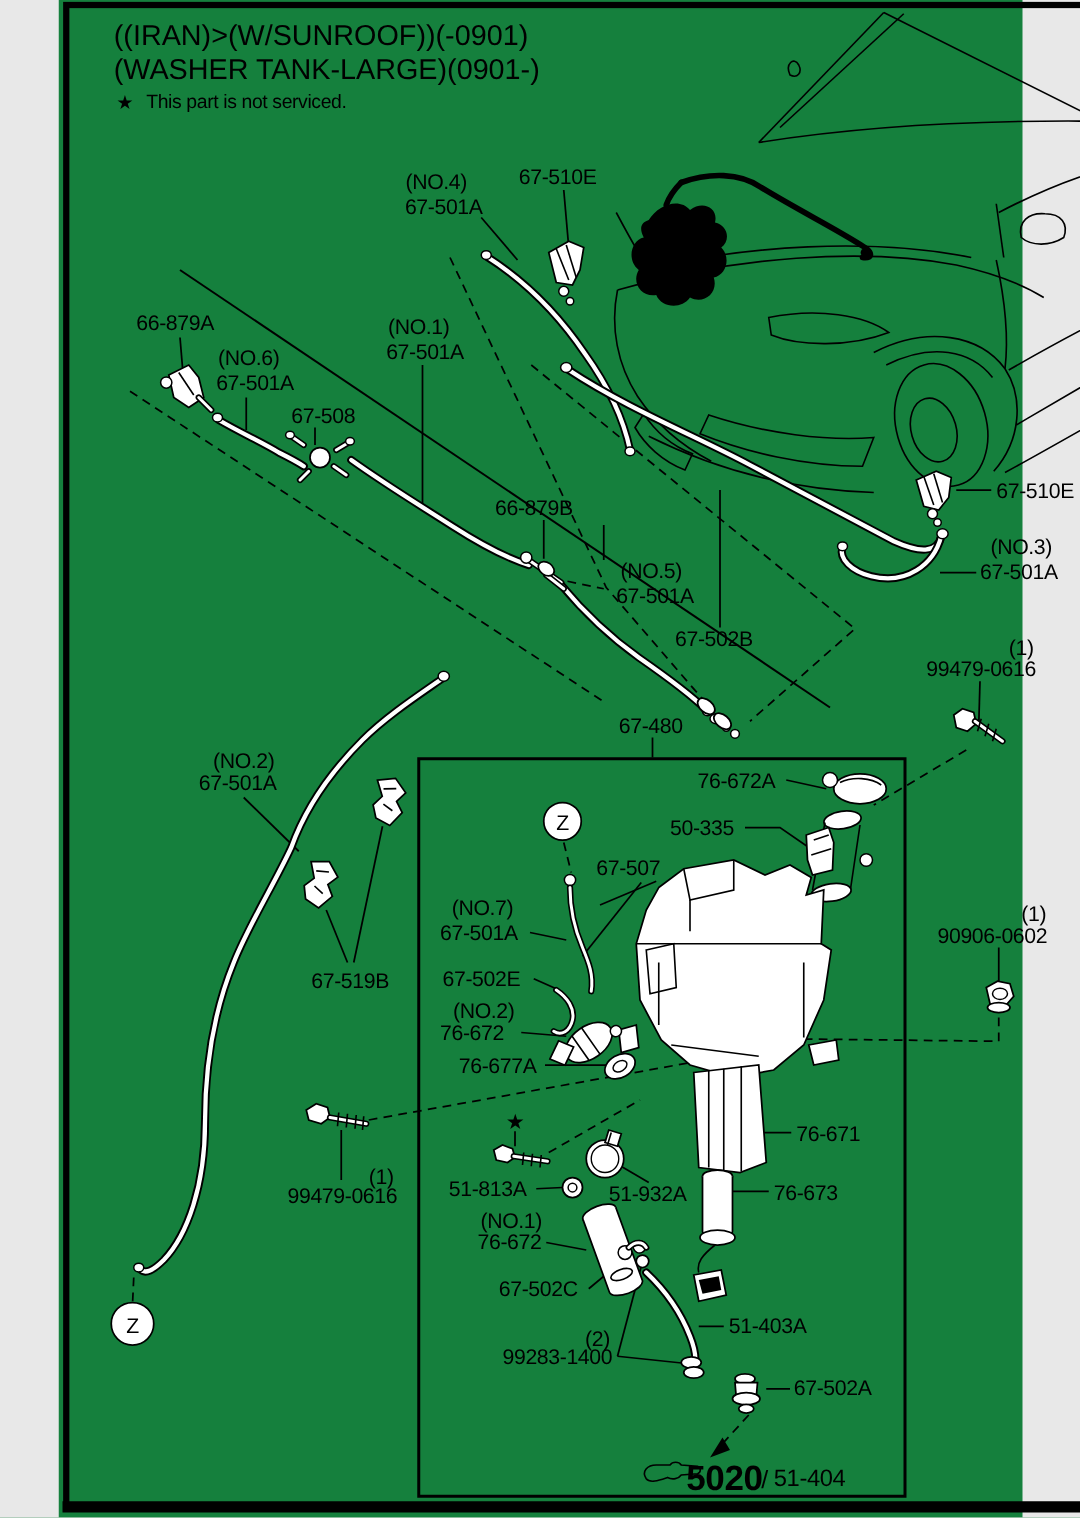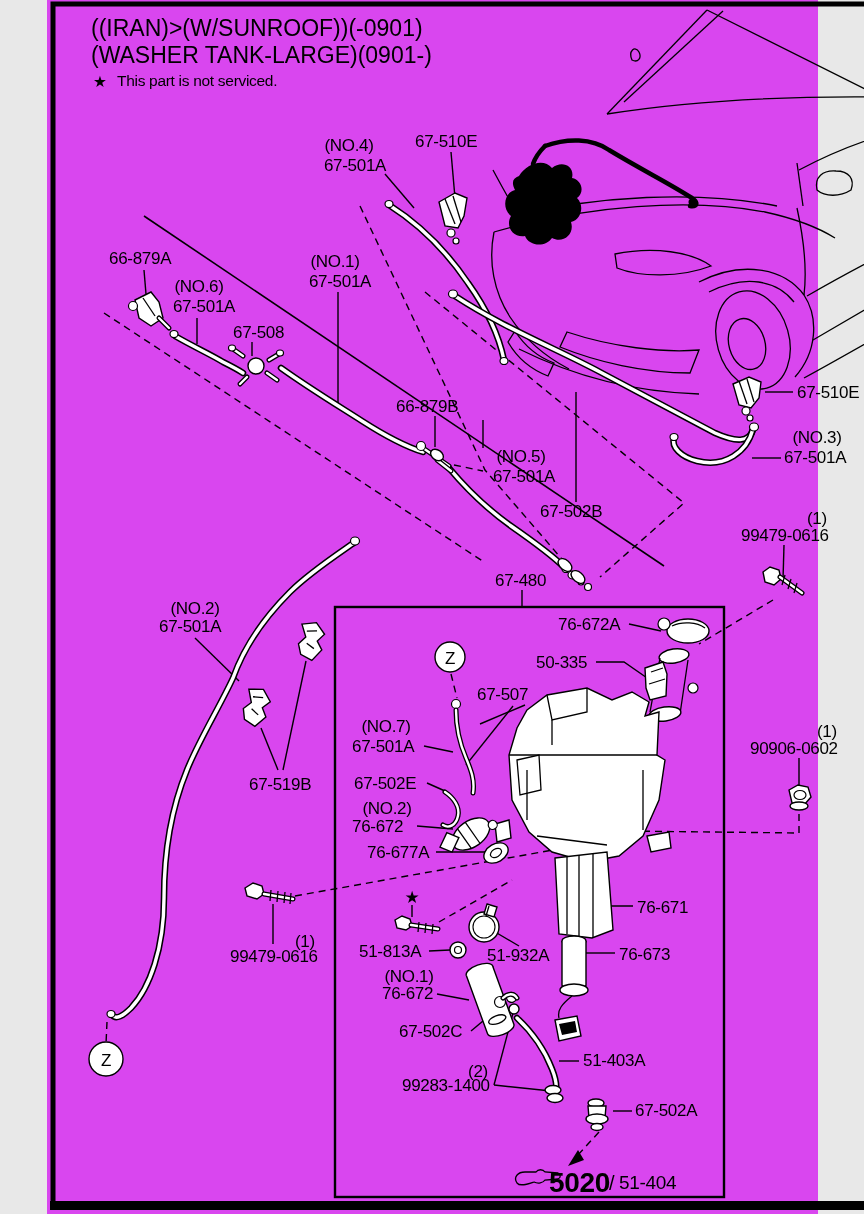--- a/index.html
+++ b/index.html
@@ -1,16 +1,16 @@
 <!DOCTYPE html>
 <html><head>
 <meta charset="utf-8">
 <style>
   html,body{margin:0;padding:0;background:#e8e8e8;}
-  #page{position:relative;width:771px;height:1214px;background:#d946ef;margin:0 auto;
+  #page{position:relative;width:771px;height:1214px;background:#15803d;margin:0 auto;
         font-family:"Liberation Sans",sans-serif;}
   svg{position:absolute;left:0;top:0;}
   text{fill:#000;font-family:"Liberation Sans",sans-serif;letter-spacing:-0.3px;}
   .lbl{font-size:17px;}
   .ttl{font-size:23px;letter-spacing:0px;}
   .note{font-size:15.5px;}
   .thin{stroke:#000;stroke-width:1.3;fill:none;}
   .med{stroke:#000;stroke-width:1.6;fill:none;}
   .leader{stroke:#000;stroke-width:1.4;fill:none;}
   .dash{stroke:#000;stroke-width:1.4;fill:none;stroke-dasharray:7 5;}

